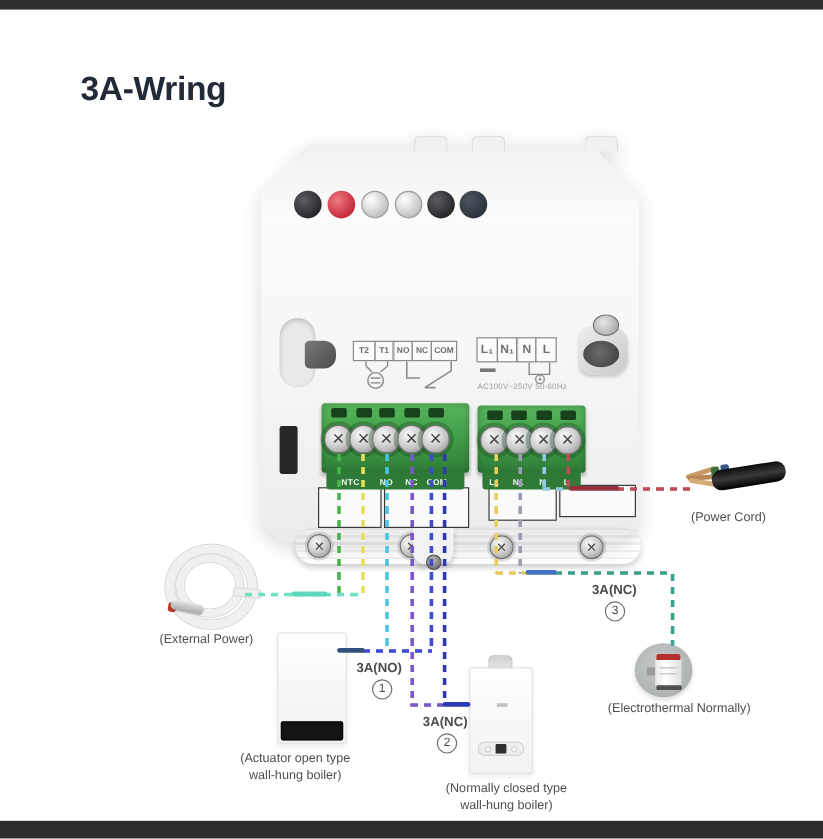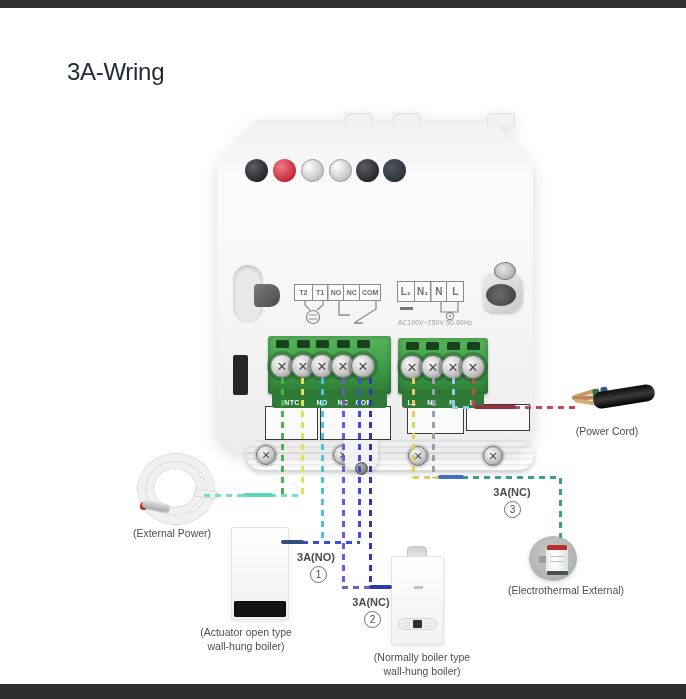--- a/index.html
+++ b/index.html
@@ -1,21 +1,21 @@
 <!DOCTYPE html>
 <html style="--accent-title: #222a38; --terminal-green: #43a04a; --panel-black: #141414; --led-red: #c52a3c; --wire-green: #49b44e; --wire-yellow: #e4e05a; --wire-cyan: #4ac4e0; --wire-purple: #7a58cc; --wire-blue: #3d4cd0; --wire-navy: #3038ae; --wire-gold: #e5cd5e; --wire-gray: #9a9db4; --wire-lightblue: #92c8e8; --wire-red: #c04a55; --wire-teal: #3aa18c; --wire-mint: #6ee0c4; --seg-mint: #5ed8bd; --seg-navy: #33507c; --seg-indigo: #2c38b4; --seg-steel: #4071c0; --seg-maroon: #93323e;"><head>
 <meta charset="utf-8">
 <style>
   html,body{margin:0;padding:0;background:#fff;}
   .stage{position:relative;width:686px;height:699px;margin:0 auto;overflow:hidden;
          font-family:"Liberation Sans","DejaVu Sans",sans-serif;background:#fff;}
   .abs{position:absolute;}
   .bar-top{left:0;top:0;width:686px;height:8px;background:#303030;}
   .bar-bottom{left:0;top:684px;width:686px;height:15px;background:#2e2e2e;}
-  .title{left:67px;top:58px;font-size:24px;font-weight:400;color:var(--accent-title,#222a38);letter-spacing:-.3px;}
+  .title{left:67px;top:58px;font-size:28px;font-weight:700;color:var(--accent-title,#222a38);letter-spacing:-.3px;}
 
   
   .device-wrap{left:0;top:0;width:686px;height:699px;filter:drop-shadow(0 5px 8px rgba(0,0,0,.14));z-index:10;}
   .device-body{position:absolute;left:217px;top:120px;width:316px;height:332px;
       background:linear-gradient(180deg,#fdfdfd 0%,#f6f6f6 55%,#ececec 100%);
       clip-path:polygon(0 44px,40px 0,276px 0,316px 44px,316px 316px,298px 332px,18px 332px,0 316px);}
   .device-top-shade{position:absolute;left:217px;top:120px;width:316px;height:60px;
       background:linear-gradient(180deg,rgba(0,0,0,.05),rgba(0,0,0,0));
       clip-path:polygon(0 44px,40px 0,276px 0,316px 44px,316px 60px,0 60px);}
   .tab{position:absolute;top:113px;width:26px;height:12px;background:#f1f1f1;border:1px solid #ddd;border-bottom:none;border-radius:5px 5px 0 0;z-index:9;}
@@ -268,31 +268,31 @@
   <div class="cap cap-c" style="left:246px;top:626px">(Actuator open type</div>
   <div class="cap cap-c" style="left:246px;top:640px">wall-hung boiler)</div>
 
   <div class="abs chimney"></div>
   <div class="abs boiler2"></div>
   <div class="abs b2-logo"></div>
   <div class="abs b2-panel"></div>
   <div class="abs b2-screen"></div>
   <div class="b2-btn" style="left:404px"></div>
   <div class="b2-btn" style="left:426px"></div>
-  <div class="cap cap-c" style="left:422px;top:651px">(Normally boiler type</div>
+  <div class="cap cap-c" style="left:422px;top:651px">(Normally closed type</div>
   <div class="cap cap-c" style="left:422px;top:665px">wall-hung boiler)</div>
 
   <div class="abs actuator-circle"></div>
   <div class="abs act-tab"></div>
   <div class="abs act-body"></div>
   <div class="abs act-cap"></div>
   <div class="abs act-base"></div>
   <div class="act-line" style="top:556px"></div>
   <div class="act-line" style="top:561px"></div>
-  <div class="cap cap-c" style="left:566px;top:584px">(Electrothermal External)</div>
+  <div class="cap cap-c" style="left:566px;top:584px">(Electrothermal Normally)</div>
 
   <div class="abs cord">
     <div class="cord-wire" style="left:6px;top:14px;width:26px;background:#c89a66;transform:rotate(-18deg)"></div>
     <div class="cord-wire" style="left:8px;top:18px;width:25px;background:#b8865a;transform:rotate(-4deg)"></div>
     <div class="cord-wire" style="left:9px;top:22px;width:24px;background:#d4ac74;transform:rotate(9deg)"></div>
     <div class="cord-band" style="left:28px;top:11px;background:#3c6e3f;transform:rotate(-9deg)"></div>
     <div class="cord-band" style="left:36px;top:9px;background:#34588c;transform:rotate(-9deg)"></div>
     <div class="cord-sheath"></div>
   </div>
   <div class="cap cap-c" style="left:607px;top:425px">(Power Cord)</div>

